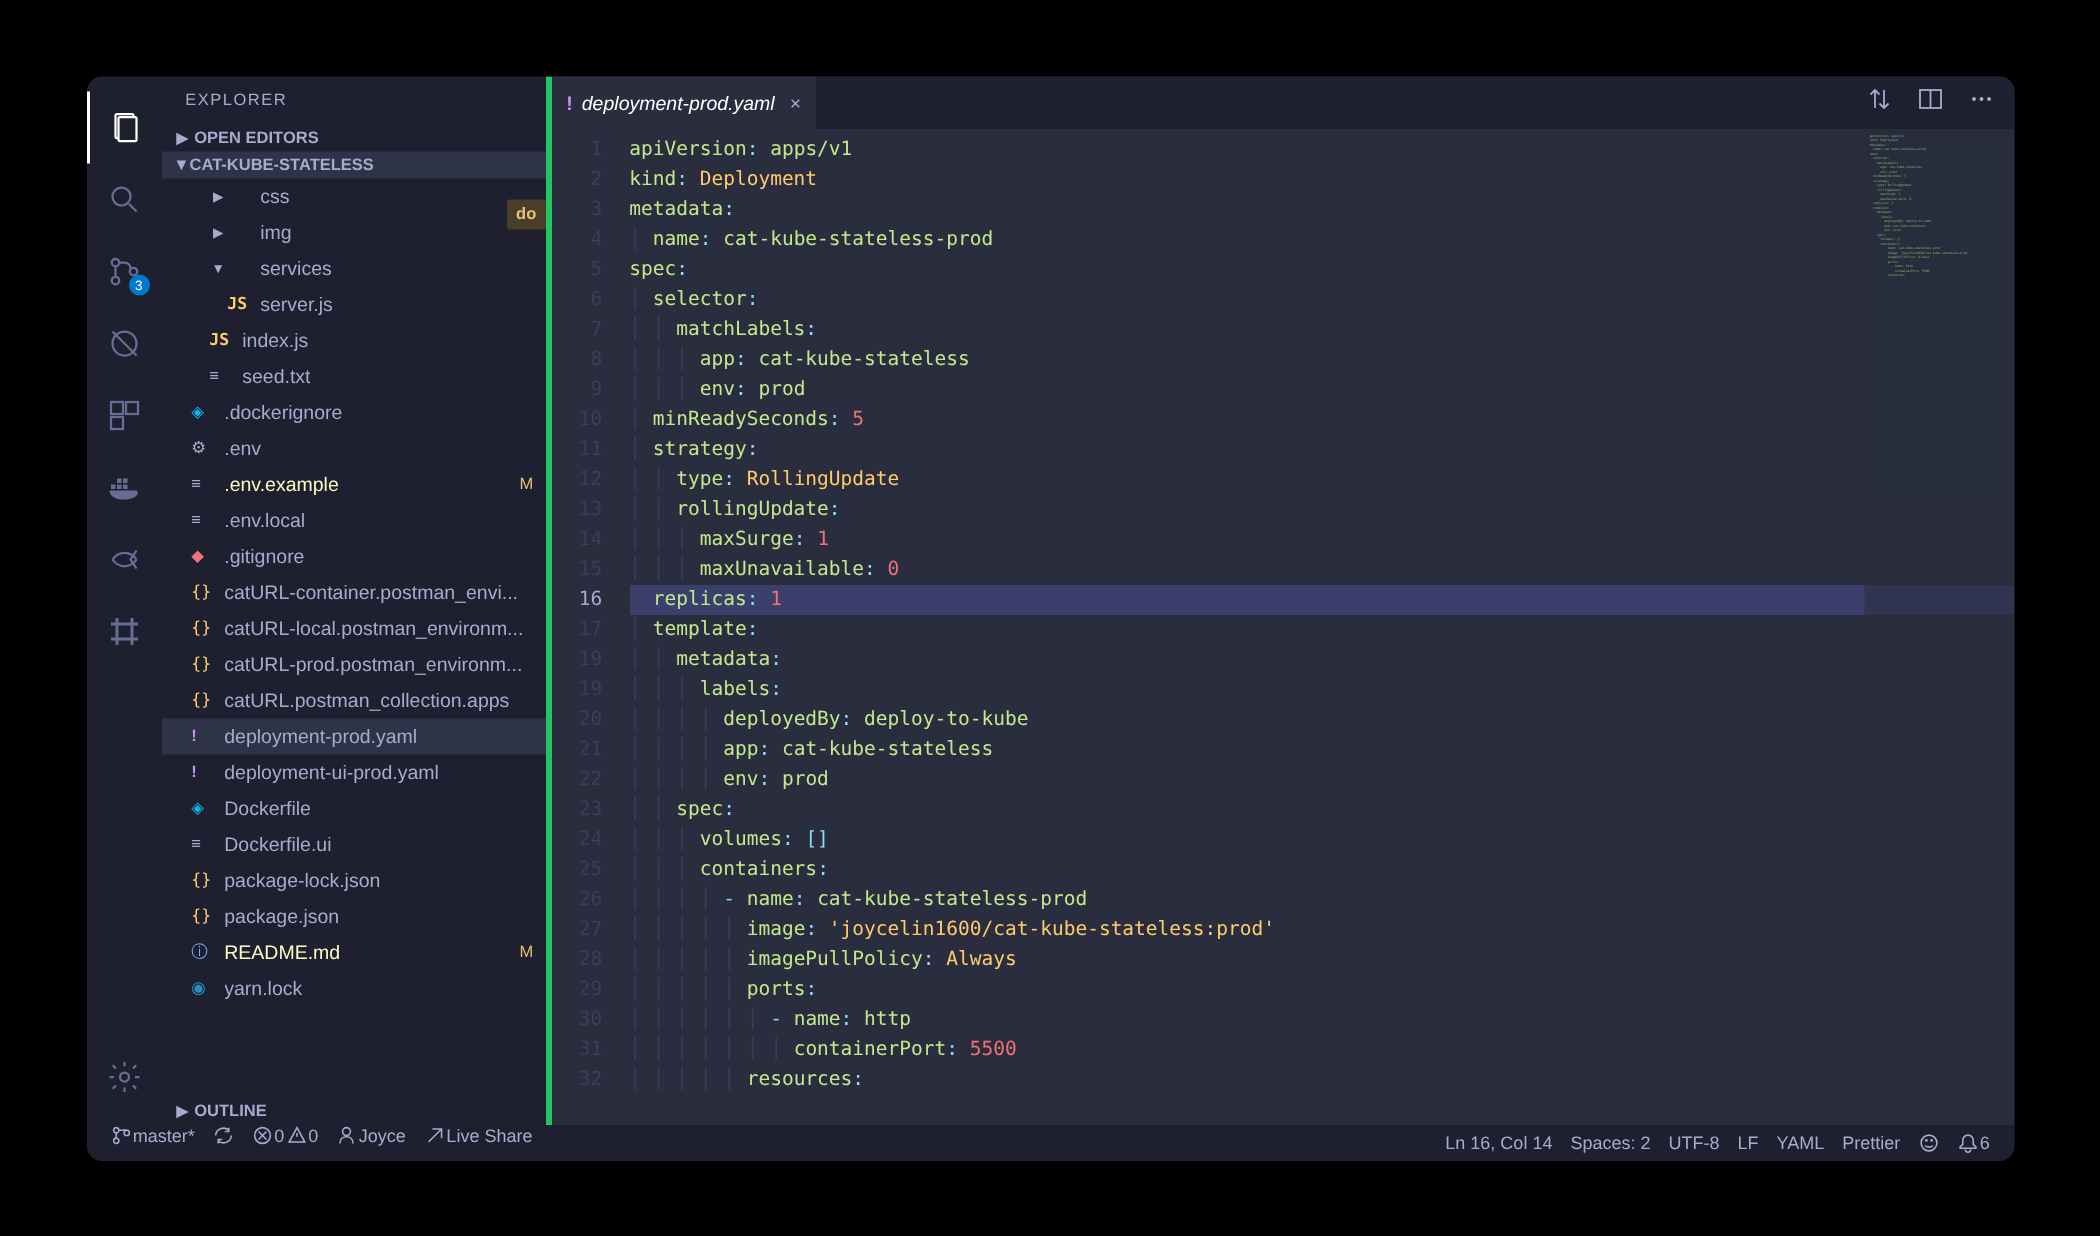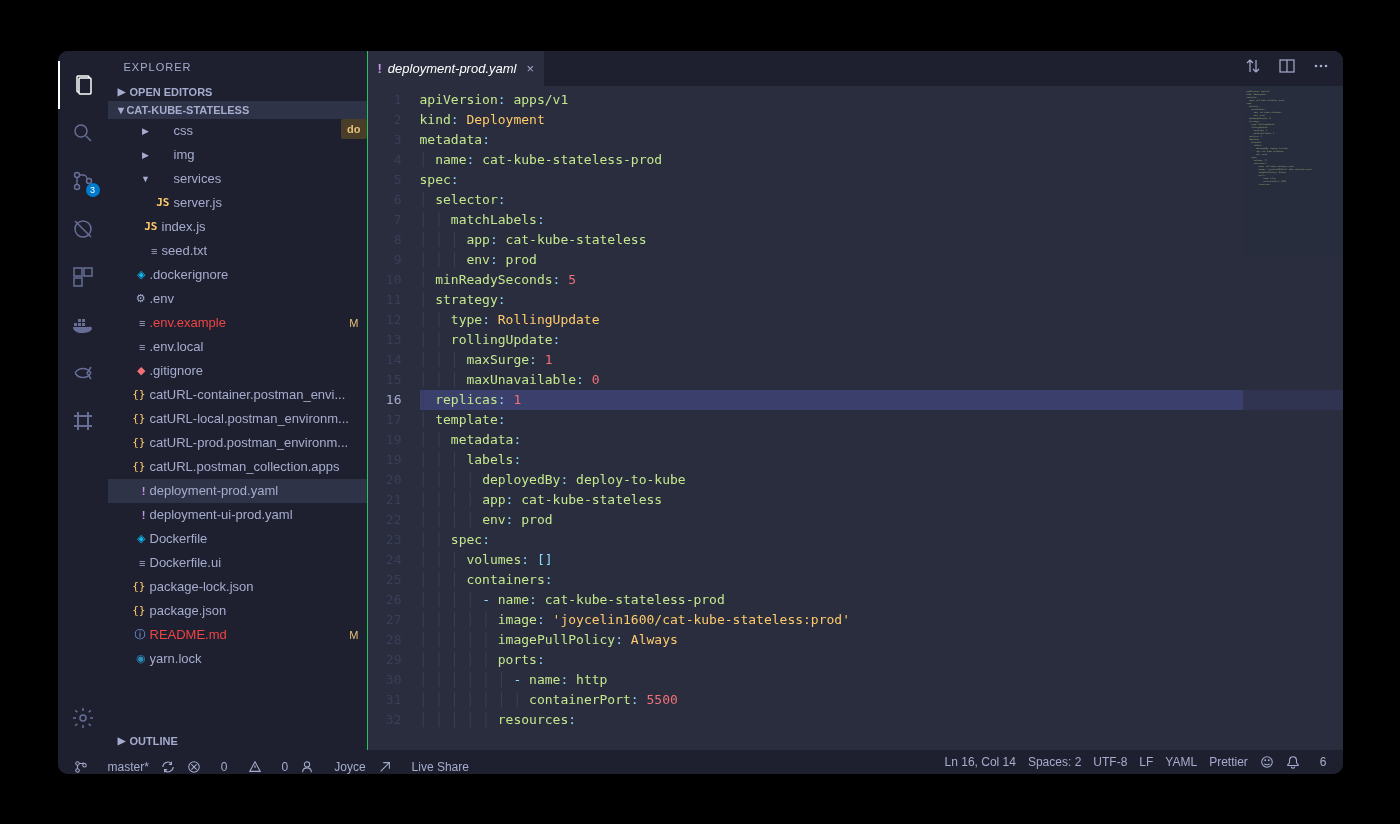--- a/index.html
+++ b/index.html
@@ -89,21 +89,21 @@
   margin-top: auto;
   margin-bottom: 8px;
 }
 .sidebar {
   width: 260px;
   background: #1e2030;
   display: flex;
   flex-direction: column;
   font-size: 13px;
   color: #a6accd;
-  border-right: 1px solid #22c55e;
+  border-right: 4px solid #22c55e;
 }
 .sidebar-header {
   padding: 10px 16px;
   color: #a6accd;
   font-size: 11px;
   letter-spacing: 1px;
 }
 .section-header {
   display: flex;
   align-items: center;
@@ -145,34 +145,34 @@
   height: 24px;
   cursor: pointer;
   white-space: nowrap;
   overflow: hidden;
   text-overflow: ellipsis;
   position: relative;
 }
 .tree-item.selected { background: #2f3347; }
 .tree-item .indent { display: inline-block; }
 .tree-item .chev { width: 12px; font-size: 9px; color: #a6accd; text-align: center; }
-.tree-item .ficon { width: 18px; margin-right: 4px; font-size: 11px; text-align: right; }
+.tree-item .ficon { width: 18px; margin-right: 4px; font-size: 11px; text-align: left; }
 .tree-item .label { overflow: hidden; text-overflow: ellipsis; text-align: center; }
 .tree-item .status { margin-left: auto; margin-right: 8px; color: #e5c07b; font-size: 11px; }
 .ic-folder { color: #89ddff; }
 .ic-js { color: #ffcb6b; font-family: monospace; font-size: 9px; font-weight: bold; }
 .ic-txt { color: #a6accd; }
 .ic-docker { color: #0db7ed; }
 .ic-gear { color: #a6accd; }
 .ic-git { color: #f07178; }
 .ic-json { color: #ffcb6b; font-family: monospace; }
 .ic-yaml { color: #c792ea; font-weight: bold; }
 .ic-info { color: #82aaff; }
 .ic-yarn { color: #2c8ebb; }
-.modified { color: #ef4444; }
+.modified { color: #fef9c3; }
 
 .editor-area {
   flex: 1;
   display: flex;
   flex-direction: column;
   background: #292d3e;
   min-width: 0;
 }
 .tabs-bar {
   height: 35px;
@@ -255,22 +255,22 @@
   height: 24px;
   background: #1e2030;
   display: flex;
   align-items: center;
   color: #a6accd;
   font-size: 12px;
   padding: 0 10px;
 }
 .status-item {
   display: flex;
-  align-items: flex-end;
-  gap: 20px;
+  align-items: flex-start;
+  gap: 1px;
   padding: 0 6px;
   cursor: pointer;
   height: 100%;
 }
 .status-item svg { width: 14px; height: 14px; }
 .status-right { margin-left: auto; display: flex; }
 </style>
 </head>
 <body>
 
@@ -346,21 +346,21 @@
       <div class="sidebar-header">EXPLORER</div>
       <div class="section-header">
         <span class="chev">▶</span>
         <span>OPEN EDITORS</span>
       </div>
       <div class="folder-header">
         <span class="chev">▼</span>
         <span>CAT-KUBE-STATELESS</span>
       </div>
       <div class="file-tree" id="file-tree">
-        <div class="do-badge" style="top:0">do</div>
+        <div class="do-badge" style="top:14px">do</div>
       <div class="tree-item">
             <span class="indent" style="width: 24px;"></span>
             <span class="chev">▶</span>
             <span class="ficon ic-folder"></span>
             <span class="label">css</span>
           </div>
           <div class="tree-item">
             <span class="indent" style="width: 24px;"></span>
             <span class="chev">▶</span>
             <span class="ficon ic-folder"></span>

